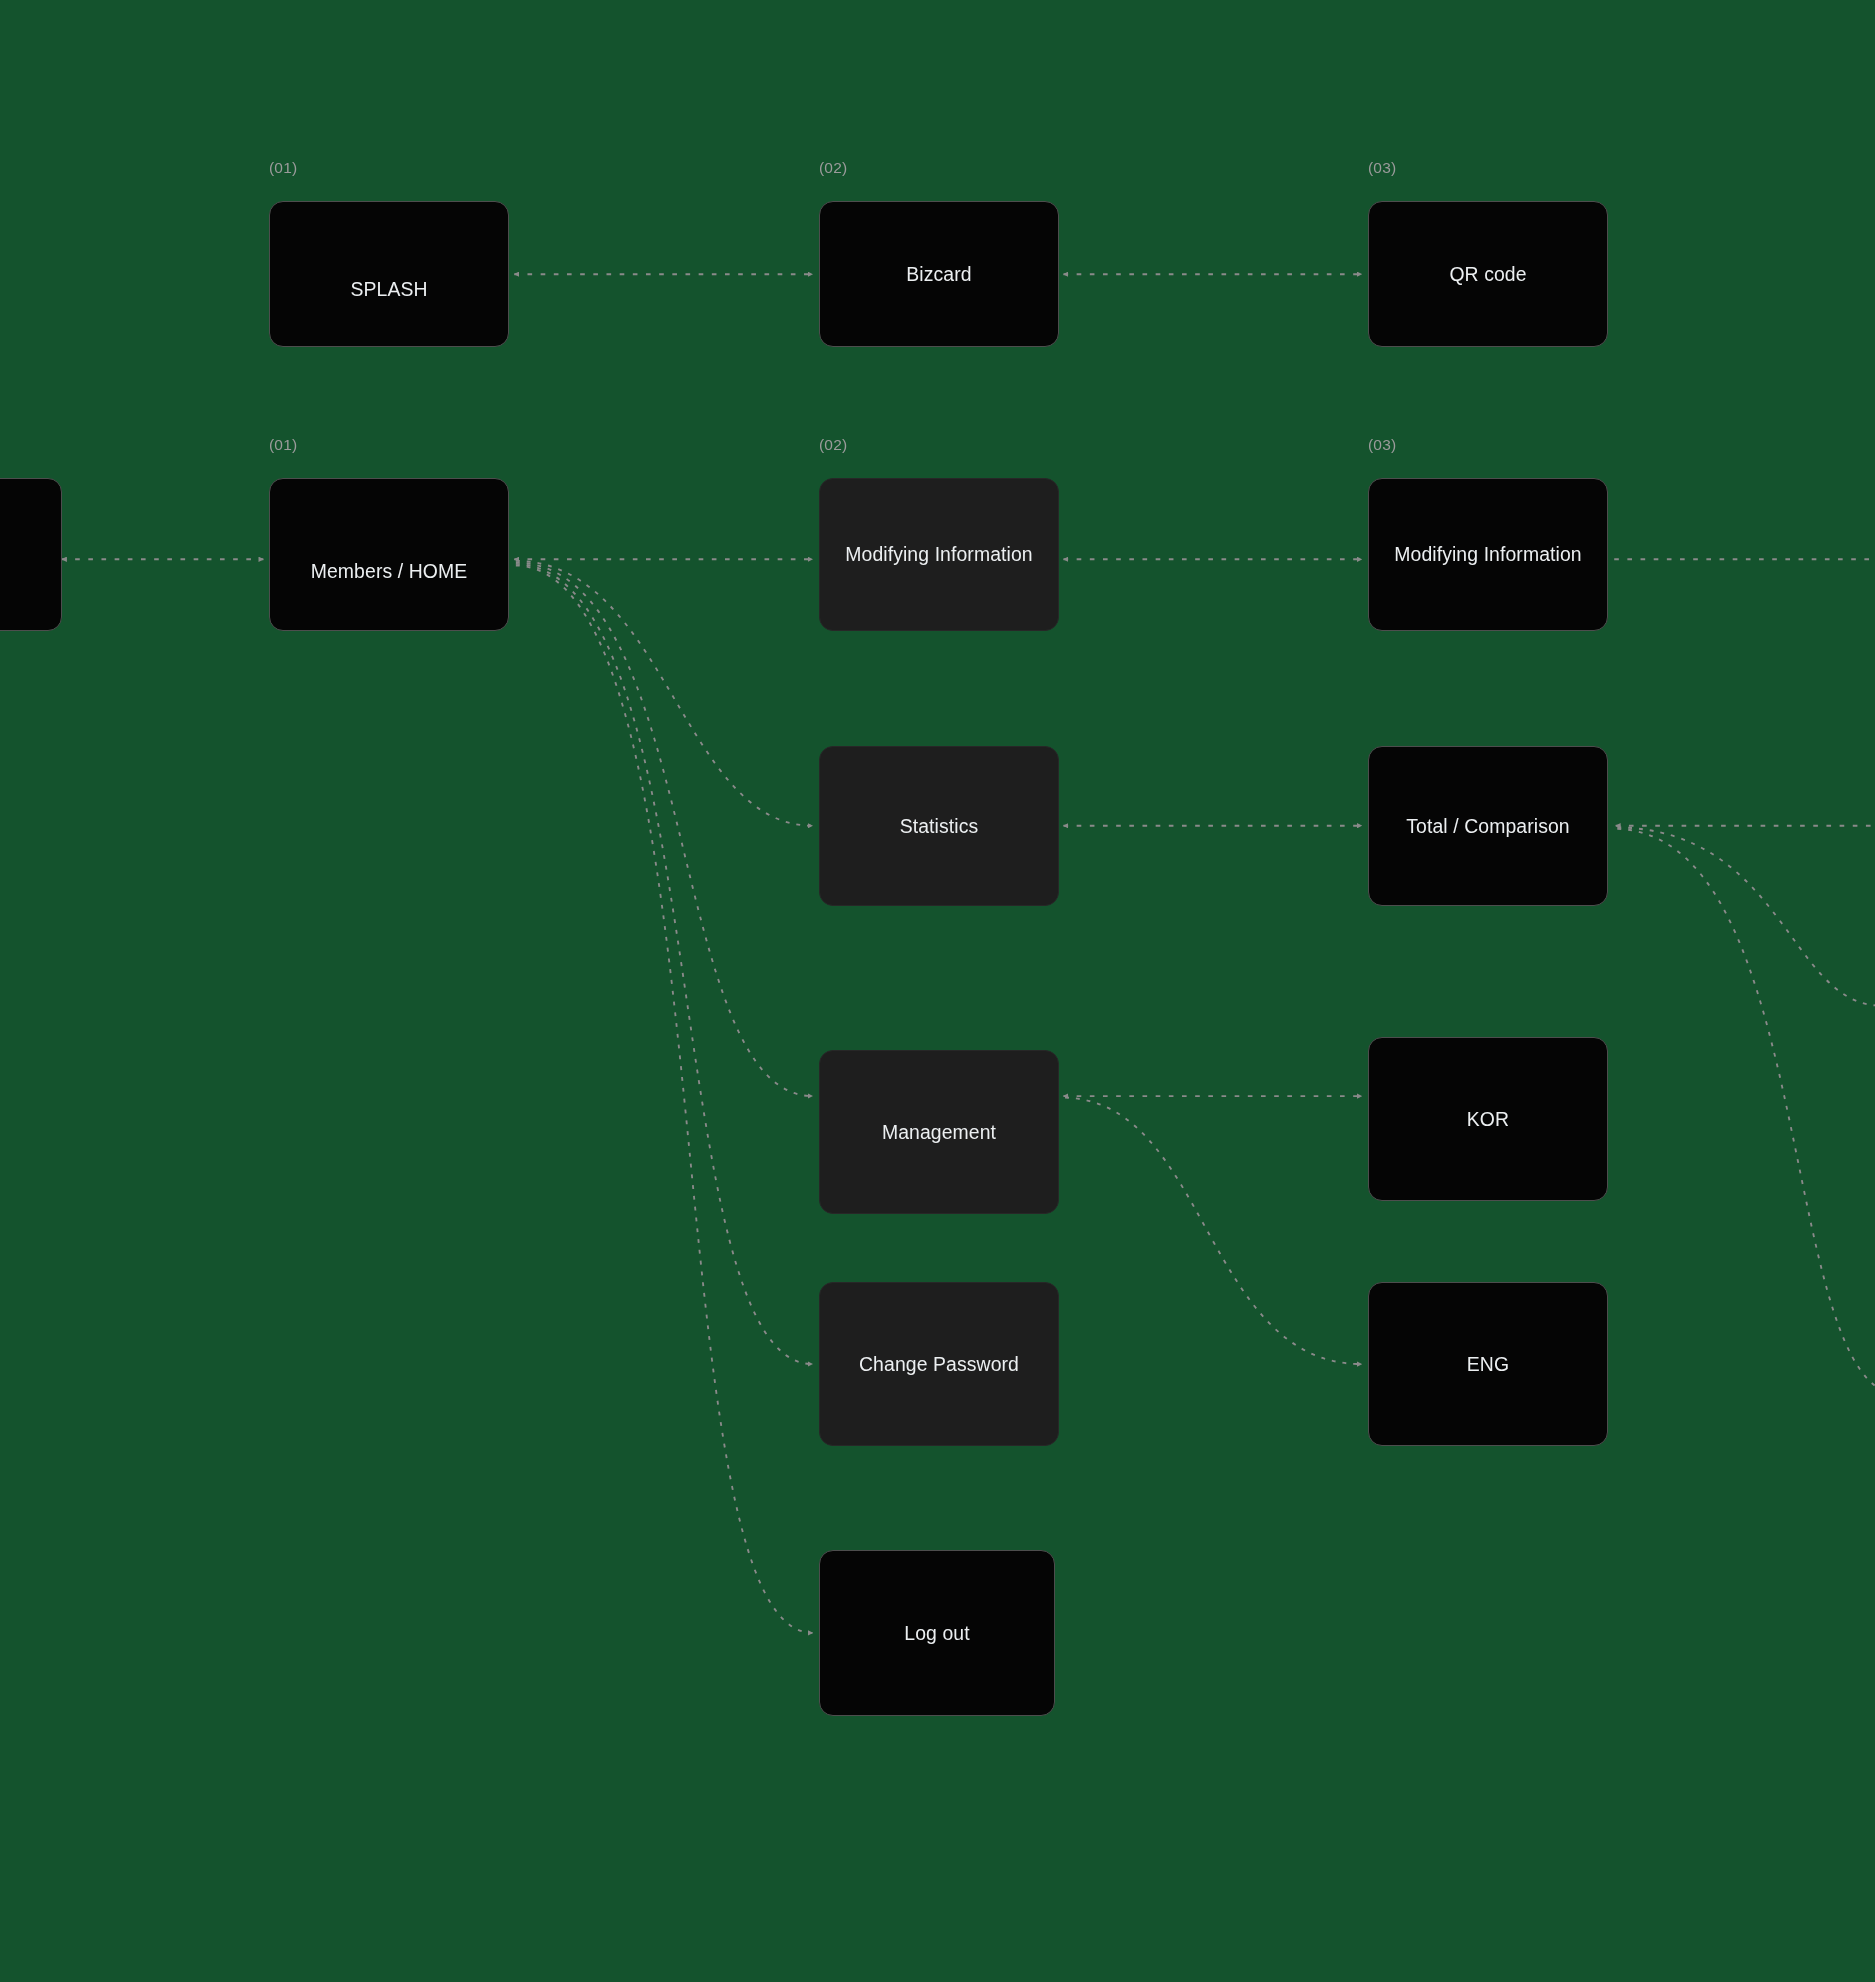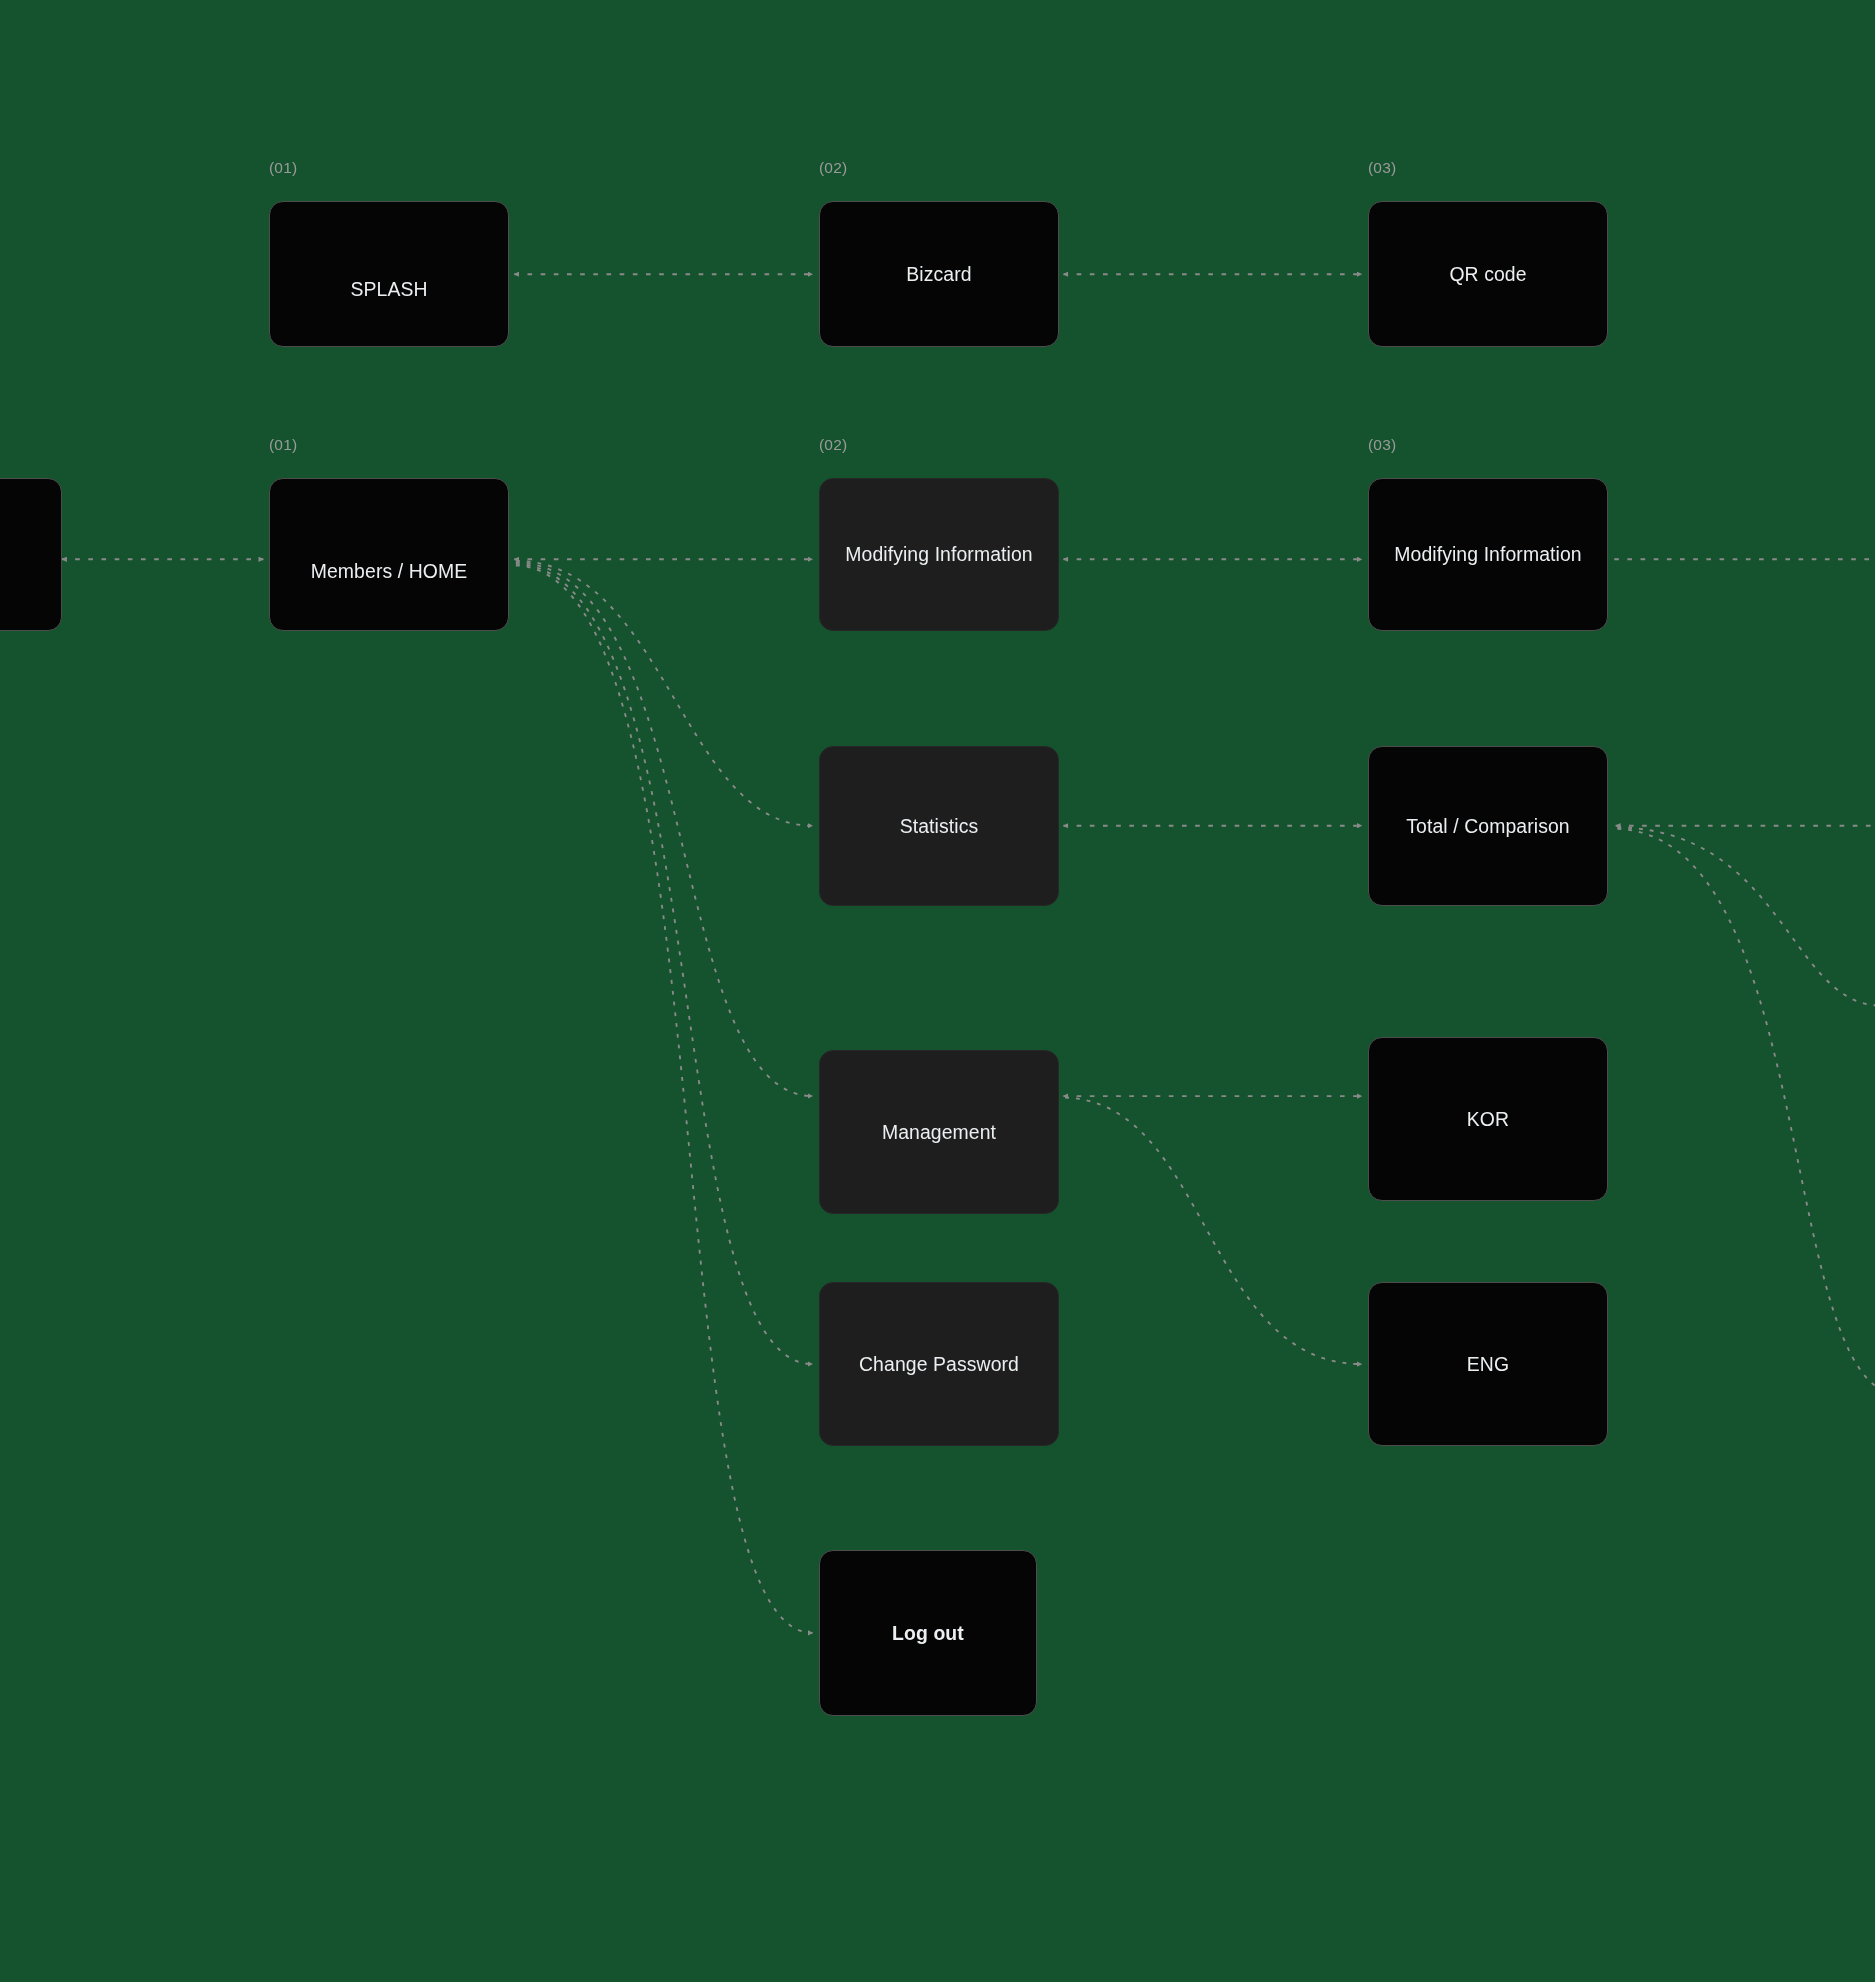--- a/index.html
+++ b/index.html
@@ -129,19 +129,19 @@
       </div>
       <div class="node outlined" style="left: 1368px; top: 1014px; width: 240px; height: 164px; margin-top: 23px;">
         <span class="node-label" style="color: rgb(236, 239, 241);">KOR</span>
       </div>
       <div class="node filled" style="left: 819px; top: 1282px; width: 240px; height: 164px;">
         <span class="node-label" style="color: rgb(236, 239, 241);">Change Password</span>
       </div>
       <div class="node outlined" style="left: 1368px; top: 1282px; width: 240px; height: 164px;">
         <span class="node-label" style="color: rgb(236, 239, 241);">ENG</span>
       </div>
-      <div class="node outlined" style="left: 819px; top: 1550px; width: 218px; height: 166px; font-weight: bold;">
+      <div class="node outlined" style="left: 819px; top: 1550px; width: 236px; height: 166px;">
         <span class="node-label" style="color: rgb(236, 239, 241);">Log out</span>
       </div>
     </div>
 
 </div>
 
 
 </body></html>

